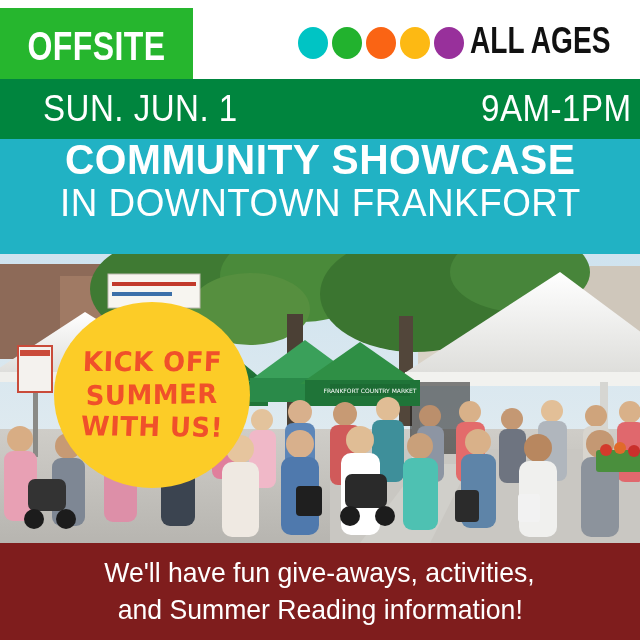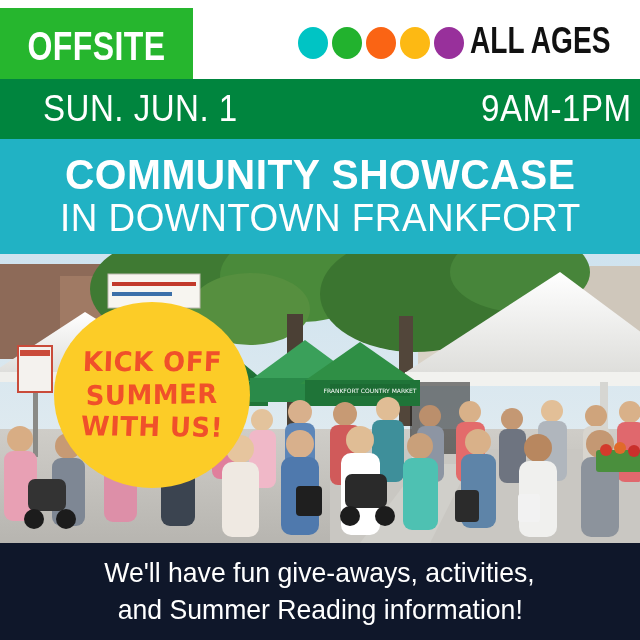--- a/index.html
+++ b/index.html
@@ -113,21 +113,21 @@
   
   .row-headline {
     position: absolute;
     left: 0; top: 139px;
     width: 640px;
     height: 115px;
     background: #21b2c4;
     display: flex;
     flex-direction: column;
     align-items: center;
-    justify-content: center;
+    justify-content: flex-start;
   }
   .headline-main {
     color: #ffffff;
     font-family: "Liberation Sans Narrow", "Liberation Sans", sans-serif;
     font-weight: bold;
     font-size: 42px;
     letter-spacing: 0.5px;
     line-height: 1.02;
     white-space: nowrap;
     transform: scaleX(0.97);
@@ -183,21 +183,21 @@
   }
   .badge-line.l2 { transform: skewX(-1deg) scaleX(0.96) rotate(-0.8deg); }
   .badge-line.l3 { transform: skewX(-2deg) scaleX(0.96) rotate(0.6deg); }
 
   
   .row-footer {
     position: absolute;
     left: 0; top: 543px;
     width: 640px;
     height: 97px;
-    background: #0f172a;
+    background: #7f1d1d;
     display: flex;
     flex-direction: column;
     align-items: center;
     justify-content: center;
   }
   .footer-line {
     color: #ffffff;
     font-family: "Liberation Sans Narrow", "Liberation Sans", sans-serif;
     font-weight: normal;
     font-size: 28px;

